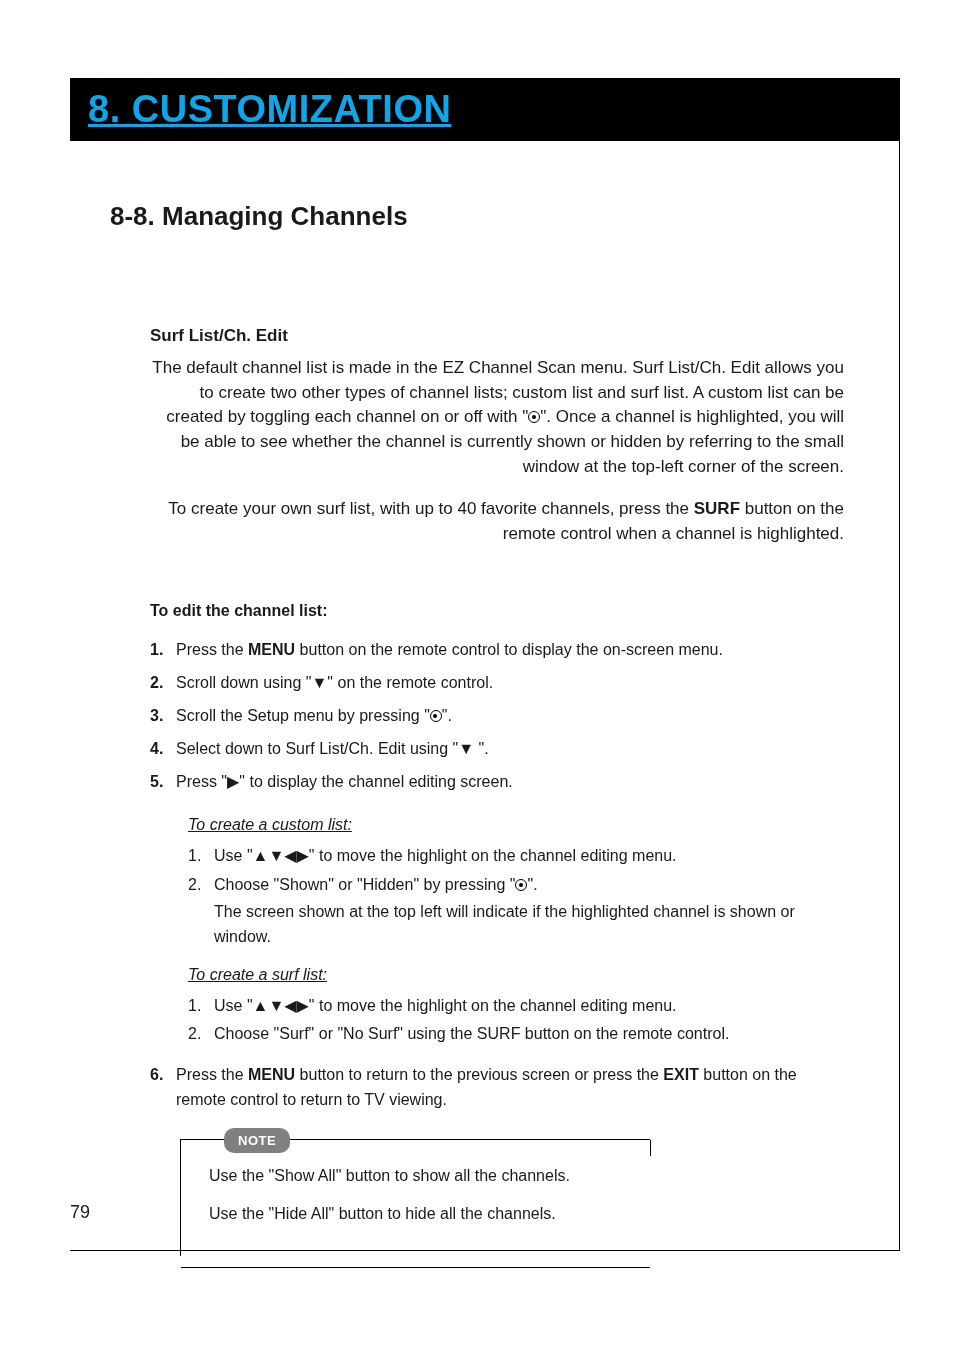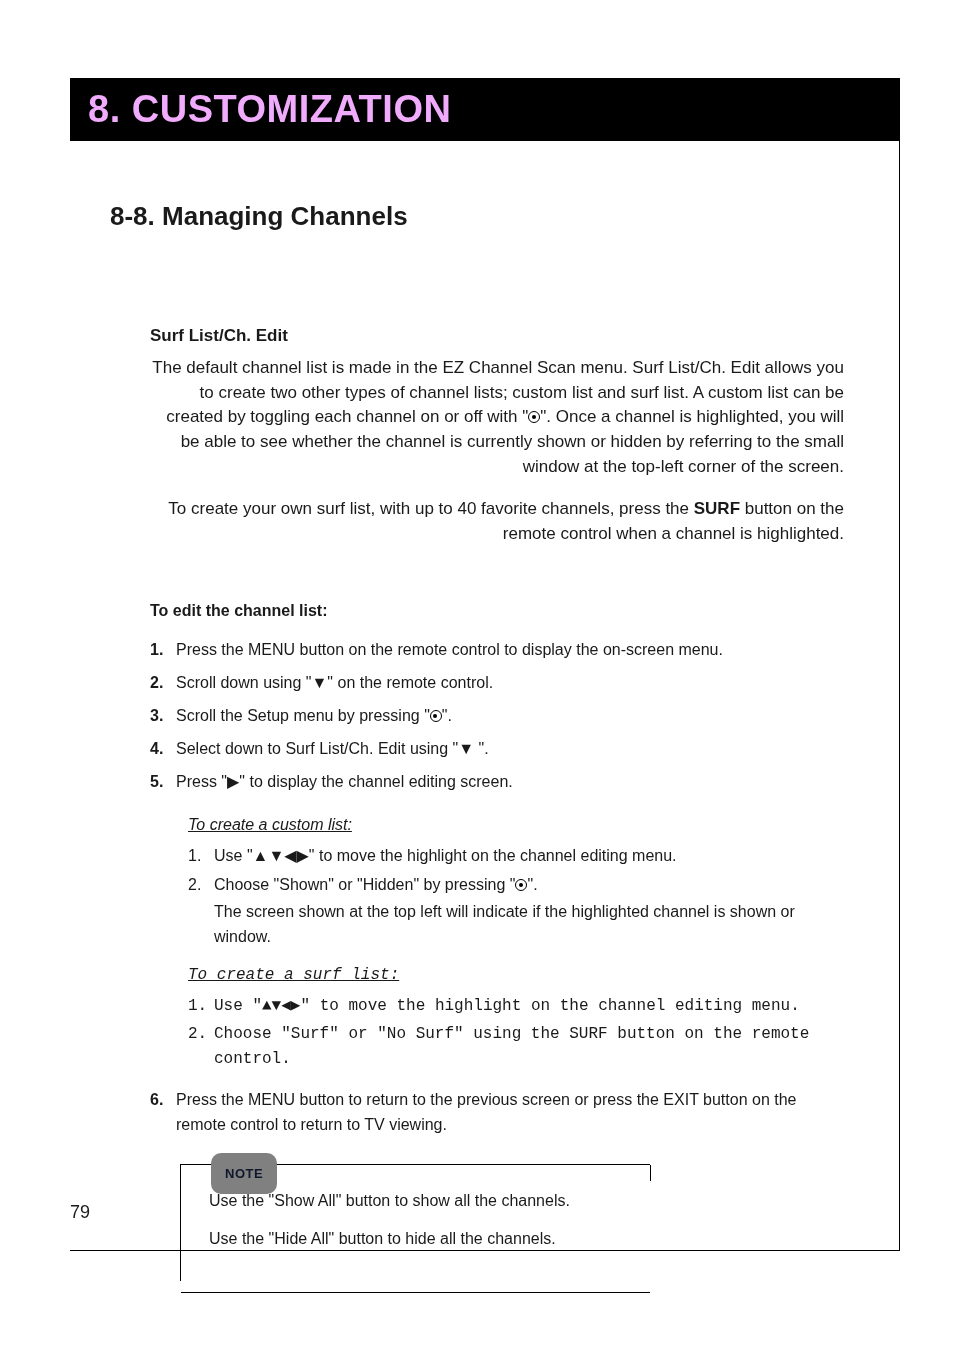--- a/index.html
+++ b/index.html
@@ -1,40 +1,40 @@
 <!DOCTYPE html>
 <html><head>
 <meta charset="utf-8">
 <style>
   * { box-sizing: border-box; margin: 0; padding: 0; }
   html, body { width: 954px; height: 1351px; background: #fff; font-family: "Helvetica Neue", Helvetica, Arial, sans-serif; color: #1a1a1a; }
   .page { position: relative; width: 954px; height: 1351px; padding: 78px 70px 60px 70px; }
   .rule-right { position: absolute; right: 54px; top: 78px; bottom: 100px; width: 1px; background: #000; }
   .rule-bottom { position: absolute; left: 70px; right: 54px; bottom: 100px; height: 1px; background: #000; }
-  .chapter-bar { background: #000; color: #f0abfc; padding: 10px 18px; margin-right: -16px; }
+  .chapter-bar { background: #000; color: #0ea5e9; padding: 10px 18px; margin-right: -16px; text-decoration: underline; }
   .chapter-bar h1 { font-family: "Arial Narrow", "Helvetica Neue Condensed", "Helvetica Condensed", sans-serif; font-stretch: condensed; font-weight: 800; letter-spacing: 0.5px; font-size: 38px; }
   .content { padding: 60px 40px 0 40px; }
   .section-title { font-family: "Arial Narrow", "Helvetica Neue Condensed", sans-serif; font-stretch: condensed; font-weight: 700; font-size: 26px; margin-bottom: 94px; }
   .body { padding-left: 40px; font-family: "Helvetica Neue", Helvetica, Arial, sans-serif; font-stretch: condensed; }
   .sub-head { font-weight: 700; font-size: 17px; margin-bottom: 10px; }
   .para { font-size: 17px; line-height: 1.45; font-stretch: condensed; margin-bottom: 18px; text-align: right; }
   .para .bold { font-weight: 700; }
   .how-head { font-weight: 700; font-size: 16px; margin-top: 56px; margin-bottom: 18px; }
   .step { font-size: 16px; line-height: 1.55; margin-bottom: 8px; display: flex; gap: 6px; }
   .step .num { font-weight: 700; min-width: 20px; }
-  .step .txt .bold { font-weight: 400; text-align: right; }
+  .step .txt .bold { font-weight: 700; text-align: right; }
   .sublist { padding-left: 38px; margin-top: 22px; margin-bottom: 16px; }
   .sub-title { font-style: italic; font-size: 16px; text-decoration: underline; margin-bottom: 10px; }
   .sub-step { font-size: 16px; line-height: 1.55; margin-bottom: 4px; display: flex; gap: 6px; }
   .sub-step .sn { min-width: 20px; }
   .sub-step .indent-line { display: block; margin-top: 2px; }
   .note-box { position: relative; margin: 26px 0 0 30px; width: 470px; border: 1px solid #000; border-bottom: none; border-right: none; padding: 24px 20px 16px 28px; }
   .note-box::after { content: ""; position: absolute; top: 0; right: -1px; width: 1px; height: 16px; background: #000; }
   .note-box .note-rule { position: absolute; left: 0; right: 0; bottom: -12px; height: 1px; background: #000; }
-  .note-badge { position: absolute; top: -12px; left: 30px; background: #808080; color: #0f172a; font-weight: 700; font-size: 13px; letter-spacing: 0.5px; padding: 13px 14px; border-radius: 10px; }
+  .note-badge { position: absolute; top: -12px; left: 43px; background: #808080; color: #ffffff; font-weight: 700; font-size: 13px; letter-spacing: 0.5px; padding: 5px 14px; border-radius: 10px; }
   .note-line { font-size: 16px; line-height: 1.5; margin-bottom: 14px; }
   .page-num { position: absolute; left: 70px; bottom: 128px; font-size: 18px; }
   .icon-circle { display: inline-block; width: 12px; height: 12px; border: 1.4px solid #000; border-radius: 50%; position: relative; vertical-align: -1px; }
   .icon-circle::after { content: ""; position: absolute; top: 2.5px; left: 2.5px; width: 4px; height: 4px; background: #000; border-radius: 50%; }
 </style>
 </head>
 <body>
 
 <div class="page">
   <div class="rule-right"></div>
@@ -98,21 +98,21 @@
         </div>
         <div class="sub-step">
           <span class="sn">2.</span>
           <span>
             <span>Choose "Shown" or "Hidden" by pressing "</span><span class="icon-circle"></span><span>".</span>
             <span class="indent-line">The screen shown at the top left will indicate if the highlighted channel is shown or window.</span>
           </span>
         </div>
       </div>
 
-      <div class="sublist" style="margin-top:10px;font-family:Liberation Mono, monospace;">
+      <div class="sublist" style="margin-top:10px;">
         <div class="sub-title">To create a surf list:</div>
         <div class="sub-step">
           <span class="sn">1.</span>
           <span>Use "▲▼◀▶" to move the highlight on the channel editing menu.</span>
         </div>
         <div class="sub-step">
           <span class="sn">2.</span>
           <span>
             <span>Choose "Surf" or "No Surf" using the </span><span class="bold">SURF</span><span> button on the remote control.</span>
           </span>

